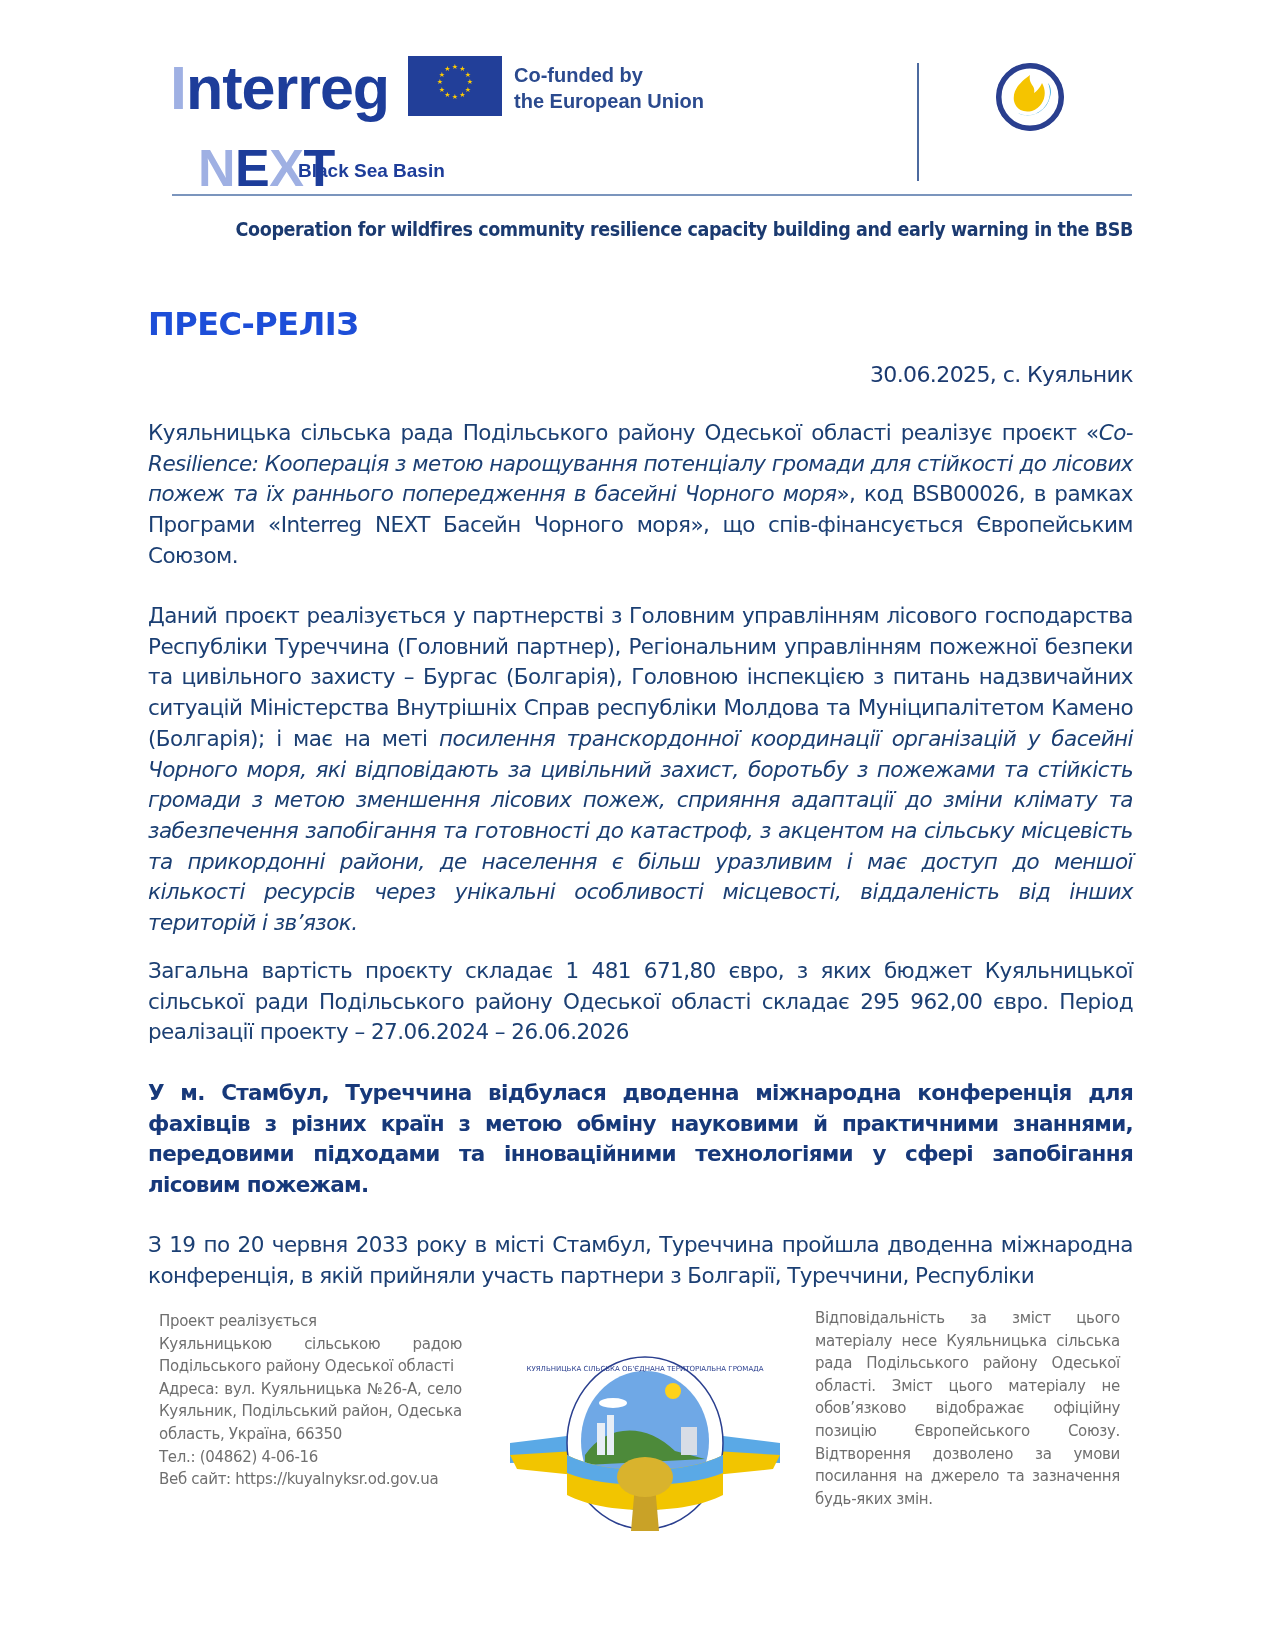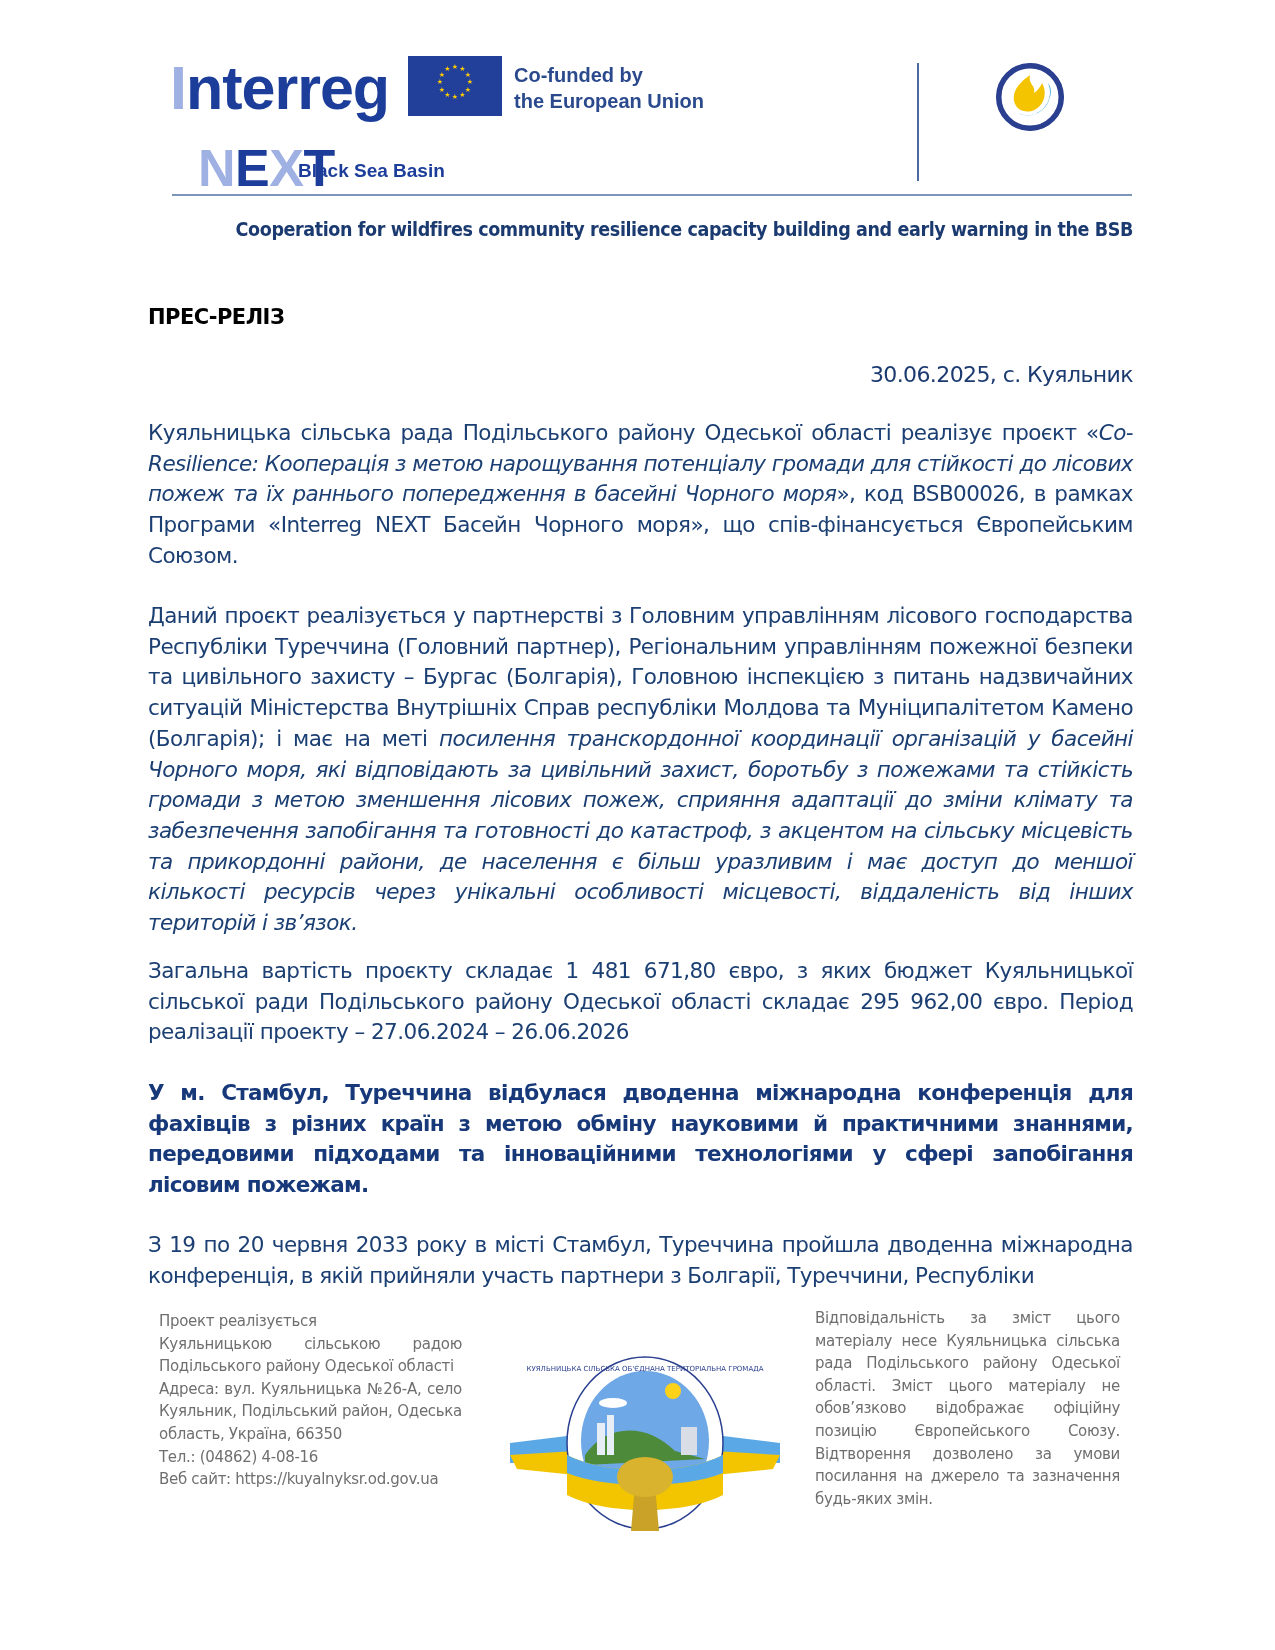--- a/index.html
+++ b/index.html
@@ -20,21 +20,21 @@
   .next .light { color: #9fb0e3; }
   .bsb { left: 298px; top: 160px; font-family: "Liberation Sans", sans-serif; font-weight: 700;
          font-size: 19px; color: #1d3d9a; }
   .vline { left: 917px; top: 63px; width: 2px; height: 118px; background: #4c6a9f; }
   .hline { left: 172px; top: 194px; width: 960px; height: 2px; background: #7b95bd; }
   .co-logo { left: 996px; top: 63px; width: 68px; height: 68px; }
 
   .subtitle { right: 142px; top: 216px; text-align: center; font-family: "DejaVu Sans Condensed", "DejaVu Sans", sans-serif;
               font-weight: 700; font-size: 19.5px; line-height: 28px; color: #1b3a70; letter-spacing: -0.4px; }
 
-  .press-title { left: 148px; top: 305px; font-weight: 700; font-size: 21px; color: #000000; letter-spacing: -0.5px; }
+  .press-title { left: 148px; top: 305px; font-weight: 700; font-size: 32px; color: #1d4ed8; letter-spacing: -0.5px; }
   .date { right: 142px; top: 362px; font-size: 22px; color: #1b3a70; letter-spacing: -0.6px; }
 
   .body { left: 148px; width: 985px; font-size: 21.5px; line-height: 30.7px; color: #1b3f73;
           text-align: justify; letter-spacing: -0.55px; }
   .body em { font-style: italic; }
   .p1 { top: 418px; }
   .p2 { top: 601px; }
   .p3 { top: 956px; }
   .p4 { top: 1078px; font-weight: 700; color: #17397a; letter-spacing: -0.7px; }
   .p5 { top: 1230px; }
@@ -106,21 +106,21 @@
 <div class="abs body p3">Загальна вартість проєкту складає 1 481 671,80 євро, з яких бюджет Куяльницької сільської ради Подільського району Одеської області складає 295 962,00 євро. Період реалізації проекту – 27.06.2024 – 26.06.2026</div>
 
 <div class="abs body p4">У м. Стамбул, Туреччина відбулася дводенна міжнародна конференція для фахівців з різних країн з метою обміну науковими й практичними знаннями, передовими підходами та інноваційними технологіями у сфері запобігання лісовим пожежам.</div>
 
 <div class="abs body p5">З 19 по 20 червня 2033 року в місті Стамбул, Туреччина пройшла дводенна міжнародна конференція, в якій прийняли участь партнери з Болгарії, Туреччини, Республіки</div>
 
 <div class="abs foot foot-left">
   <div>Проект реалізується</div>
   <div>Куяльницькою сільською радою Подільського району Одеської області</div>
   <div>Адреса: вул. Куяльницька №26-А, село Куяльник, Подільський район, Одеська область, Україна, 66350</div>
-  <div>Тел.: (04862) 4-08-16</div>
+  <div>Тел.: (04862) 4-06-16</div>
   <div style="text-align:left">Веб сайт: https://kuyalnyksr.od.gov.ua</div>
 </div>
 
 <div class="abs foot-logo">
   <svg width="280" height="180" viewBox="0 0 280 180">
 
     <path d="M5 88 L70 80 L70 106 L5 108 Z" fill="#5aa9e6"></path>
     <path d="M5 100 L70 96 L70 120 L12 114 Z" fill="#f2c500"></path>
     <path d="M275 88 L210 80 L210 106 L275 108 Z" fill="#5aa9e6"></path>
     <path d="M275 100 L210 96 L210 120 L268 114 Z" fill="#f2c500"></path>

